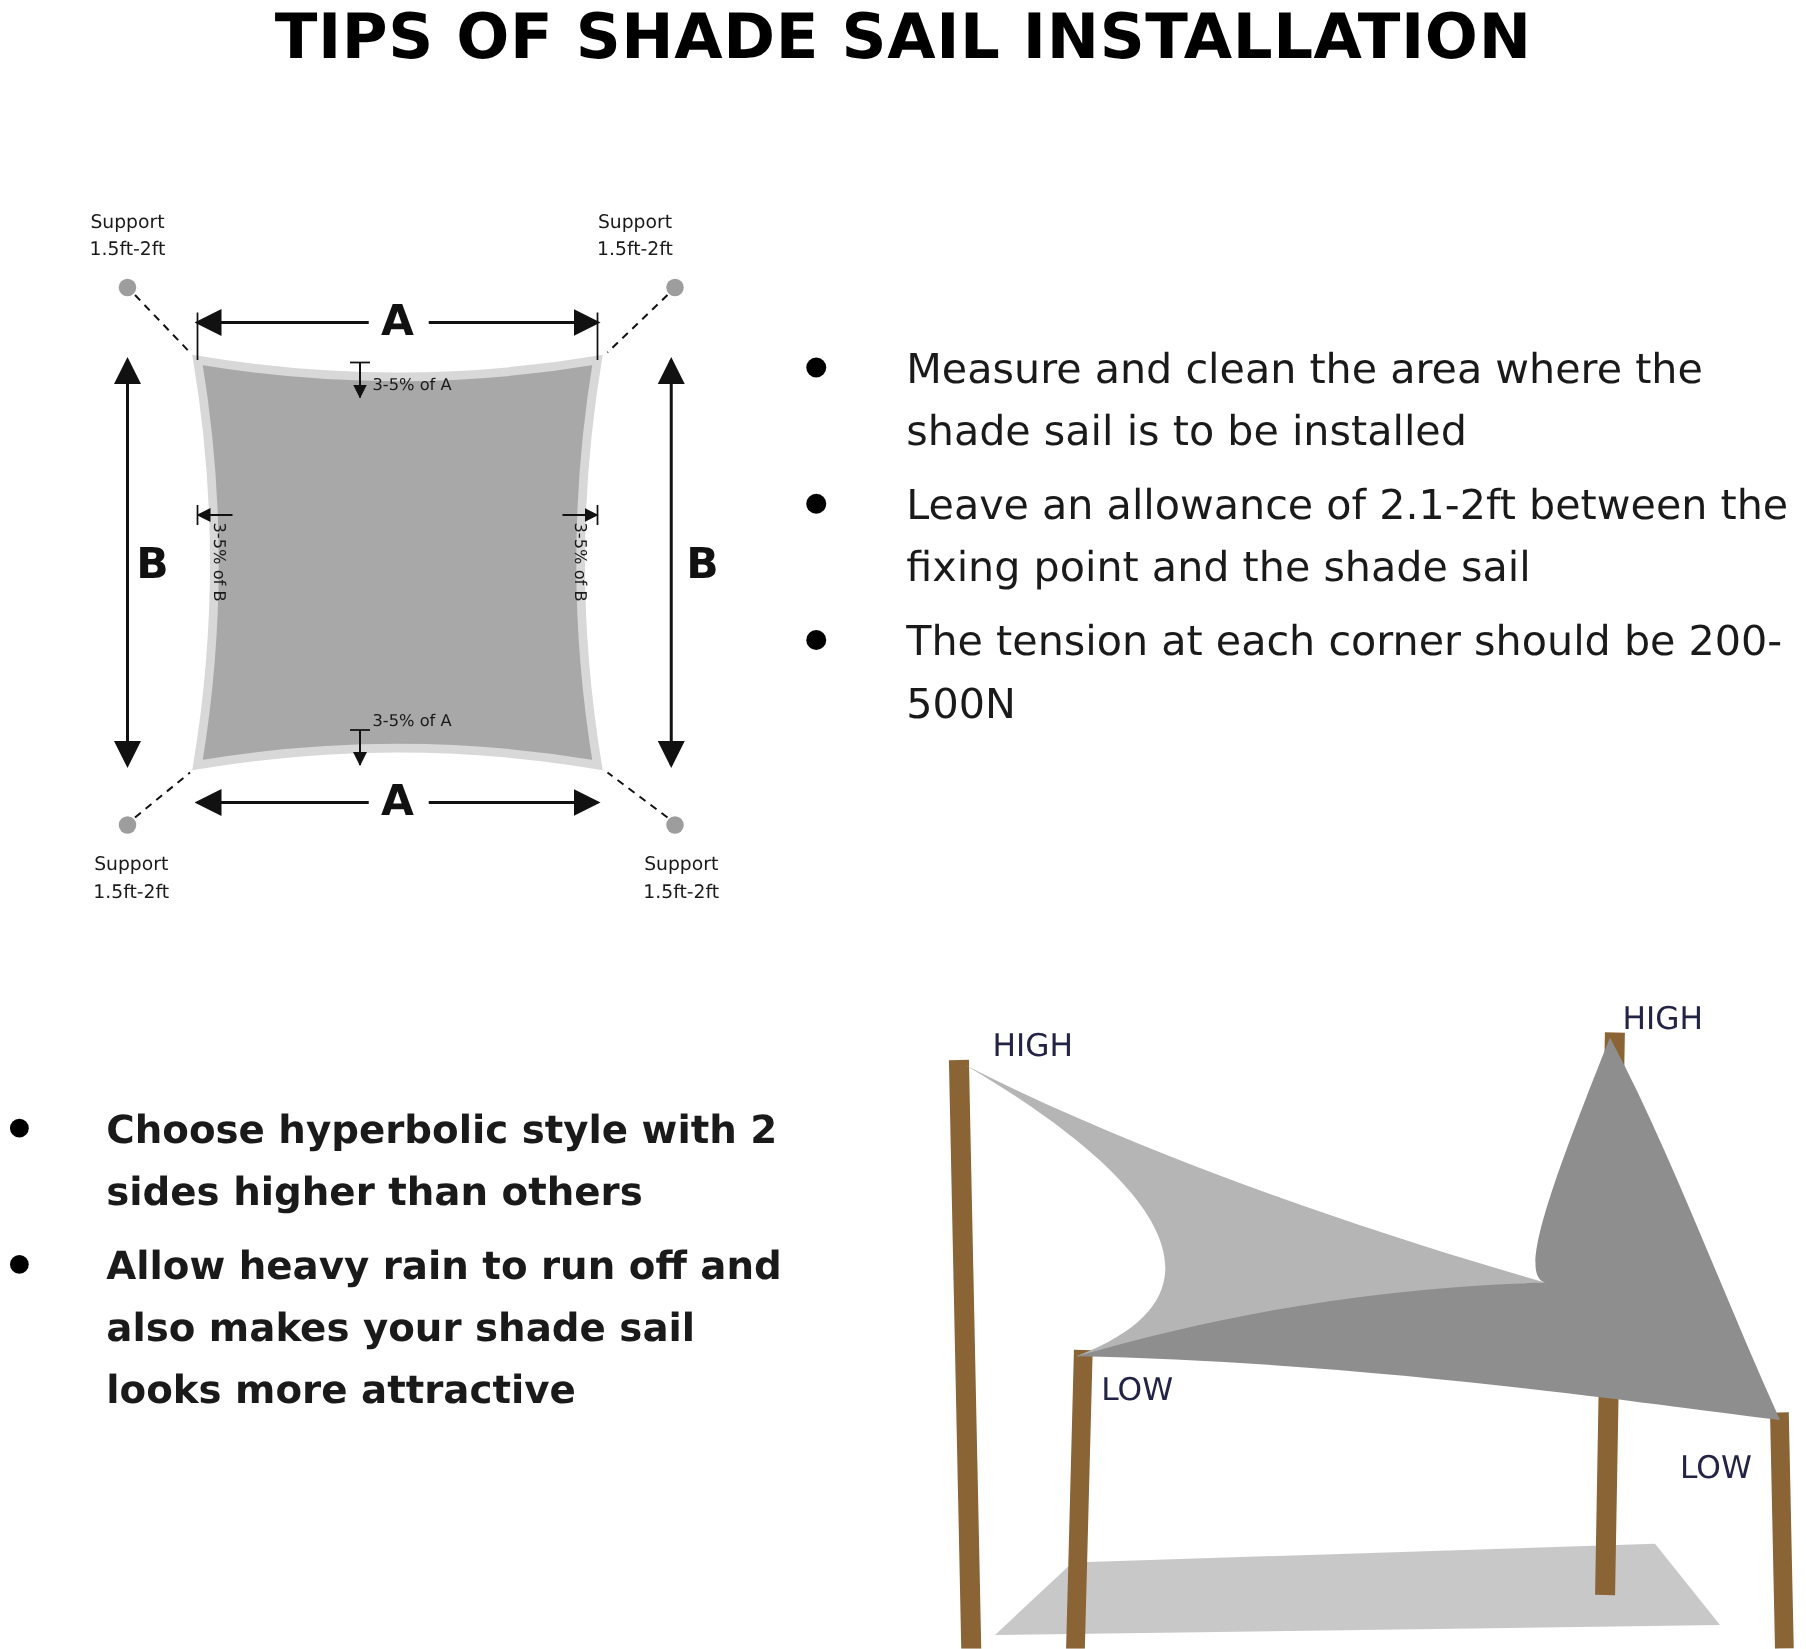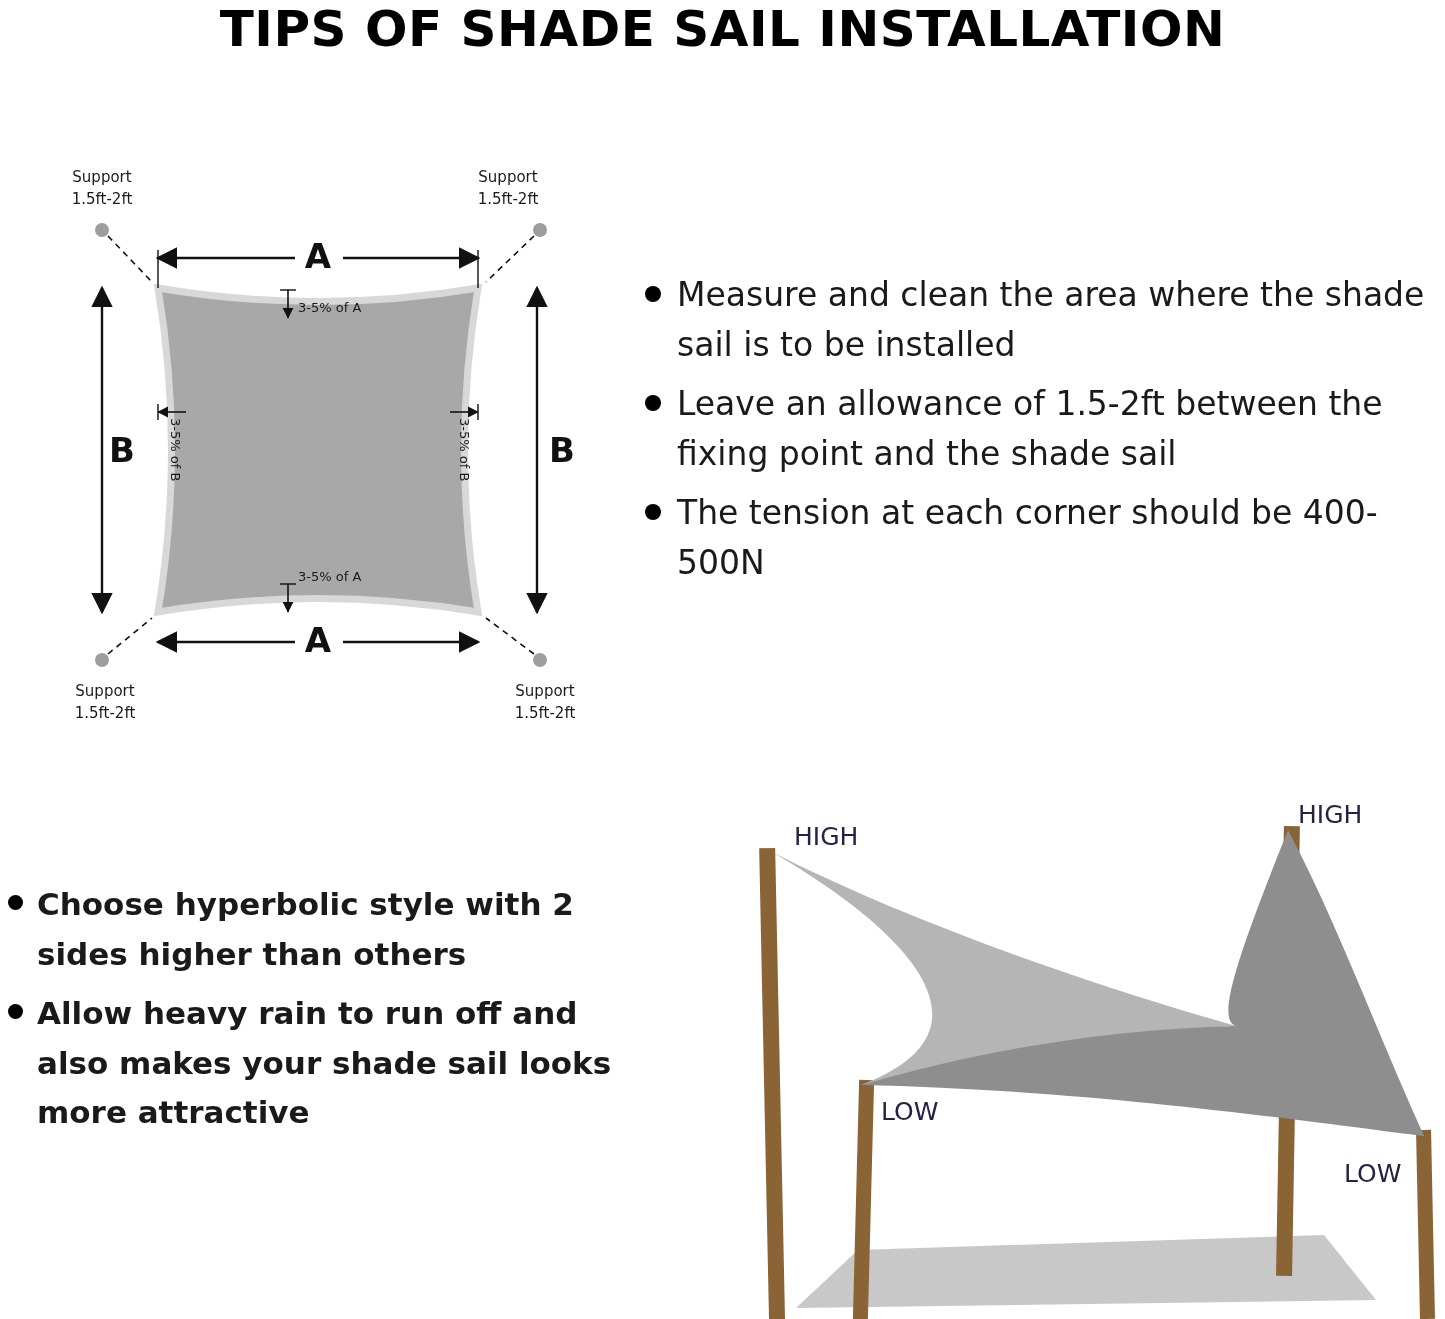--- a/index.html
+++ b/index.html
@@ -42,20 +42,21 @@
   .list-top {
     position: absolute;
     left: 645px;
     top: 270px;
     width: 800px;
   }
   .bullet-row {
     display: flex;
     align-items: flex-start;
     margin-bottom: 10px;
+    gap: 48px;
   }
   .bullet-dot {
     flex: 0 0 auto;
     width: 16px;
     height: 16px;
     border-radius: 50%;
     background: #000;
     margin-top: 16px;
     margin-right: 16px;
   }
@@ -197,25 +198,25 @@
   </svg>
 </div>
 
 <div class="list-top">
   <div class="bullet-row">
     <span class="bullet-dot"></span>
     <span class="bullet-text">Measure and clean the area where the shade sail is to be installed</span>
   </div>
   <div class="bullet-row">
     <span class="bullet-dot"></span>
-    <span class="bullet-text">Leave an allowance of 1.5-2ft between the fixing point and the shade sail</span>
-  </div>
-  <div class="bullet-row">
-    <span class="bullet-dot"></span>
-    <span class="bullet-text">The tension at each corner should be 400-500N</span>
+    <span class="bullet-text">Leave an allowance of 2.1-2ft between the fixing point and the shade sail</span>
+  </div>
+  <div class="bullet-row">
+    <span class="bullet-dot"></span>
+    <span class="bullet-text">The tension at each corner should be 200-500N</span>
   </div>
 </div>
 
 <div class="list-bottom">
   <div class="bullet-row">
     <span class="bullet-dot"></span>
     <span class="bullet-text">Choose hyperbolic style with 2 sides higher than others</span>
   </div>
   <div class="bullet-row">
     <span class="bullet-dot"></span>

